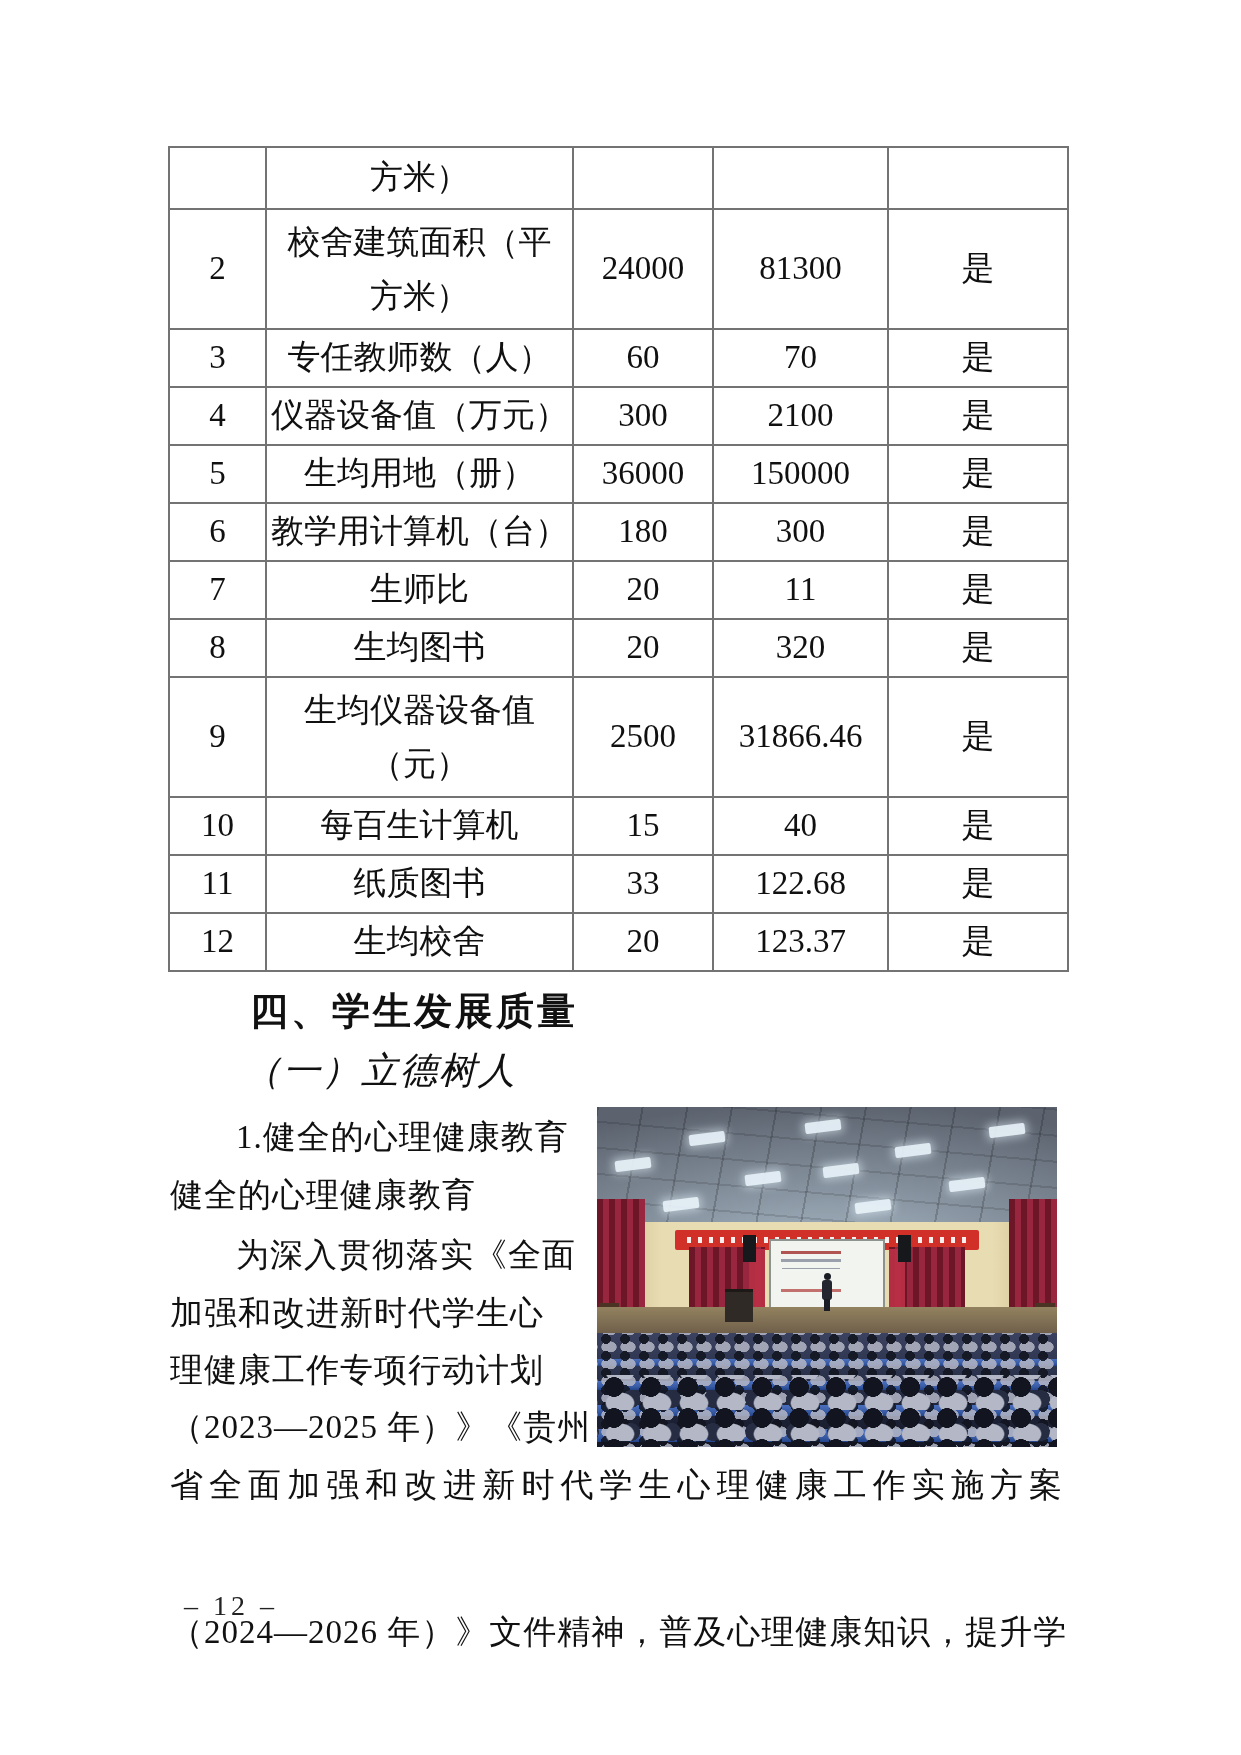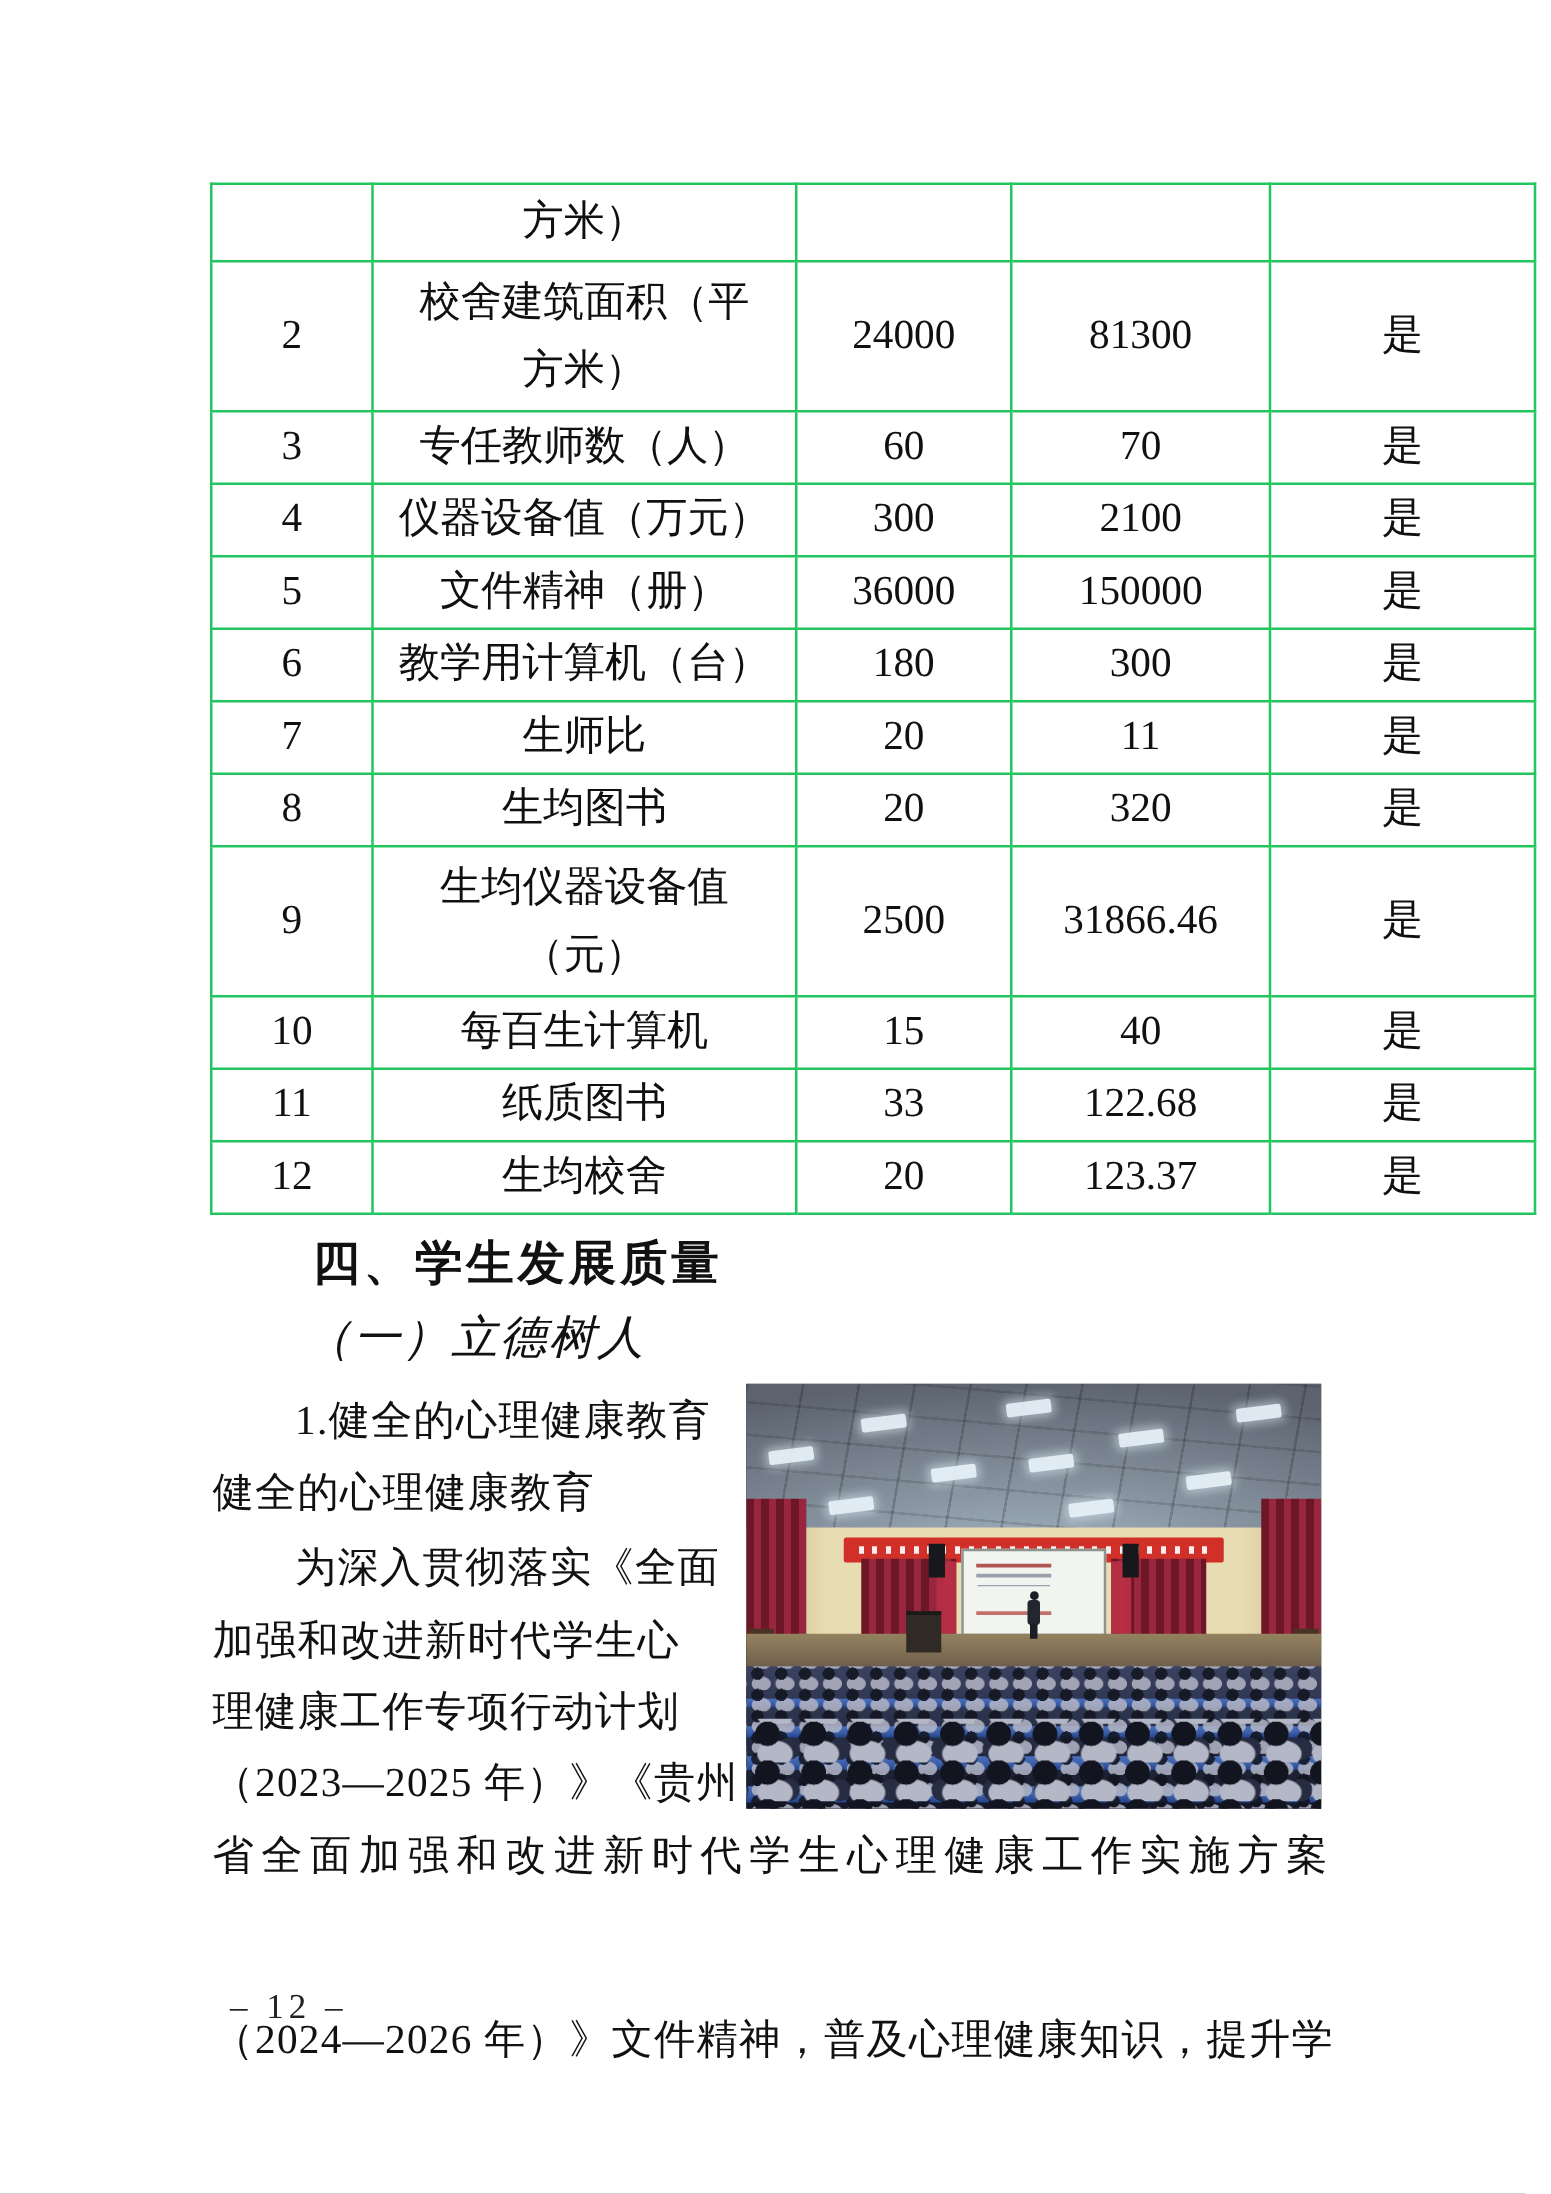--- a/index.html
+++ b/index.html
@@ -1,22 +1,22 @@
 <!DOCTYPE html>
 <html lang="zh" style="--ceiling-a: #5c636f; --ceiling-b: #a9b9c6; --wall: #e8dcb2; --banner-red: #d03028; --curtain-dark: #6d1628; --curtain-bright: #97263e; --screen-white: #f2f4ef; --stage-brown: #6f5f4a; --audience-navy: #272e47; --desk-blue: #3a5ca6; --hoodie-gray: #b4b7c6; --head-dark: #12151f;"><head>
 <meta charset="utf-8">
 <style>
   html,body{margin:0;padding:0;background:#888;}
   .page{position:relative;width:1241px;height:1755px;margin:0 auto;background:#ffffff;overflow:hidden;
         font-family:"Liberation Serif","DejaVu Serif",serif;color:#111;}
 
   
   .ind-table{position:absolute;left:168px;top:146px;width:891px;border-collapse:collapse;table-layout:fixed;}
-  .ind-table td{border:2px solid #22c55e;text-align:center;vertical-align:middle;
-                font-size:33px;line-height:1.25;padding:0 16px;color:#101010;}
+  .ind-table td{border:2px solid #737373;text-align:center;vertical-align:middle;
+                font-size:33px;line-height:1.25;padding:0 0;color:#101010;}
   .ind-table .c1{width:95px;}  .ind-table .c2{width:305px;}
   .ind-table .c3{width:138px;margin-top:23px;} .ind-table .c4{width:173px;} .ind-table .c5{width:178px;}
   .ind-table .two-line span{display:block;line-height:54px;}
   tr.h62{height:62px;} tr.h120{height:120px;} tr.h58{height:58px;}
 
   
   .sec-heading{position:absolute;left:250px;top:992px;font-size:38px;font-weight:bold;
                font-family:"Liberation Sans","DejaVu Sans",sans-serif;letter-spacing:3px;line-height:1;}
   .sub-heading{position:absolute;left:244px;top:1052px;font-size:37px;font-style:italic;
                letter-spacing:2px;line-height:1;}
@@ -108,21 +108,21 @@
       </tr>
       <tr class="h58">
         <td class="c1">4</td>
         <td class="c2">仪器设备值（万元）</td>
         <td class="c3">300</td>
         <td class="c4">2100</td>
         <td class="c5">是</td>
       </tr>
       <tr class="h58">
         <td class="c1">5</td>
-        <td class="c2">文件精神（册）</td>
+        <td class="c2">生均用地（册）</td>
         <td class="c3">36000</td>
         <td class="c4">150000</td>
         <td class="c5">是</td>
       </tr>
       <tr class="h58">
         <td class="c1">6</td>
         <td class="c2">教学用计算机（台）</td>
         <td class="c3">180</td>
         <td class="c4">300</td>
         <td class="c5">是</td>

